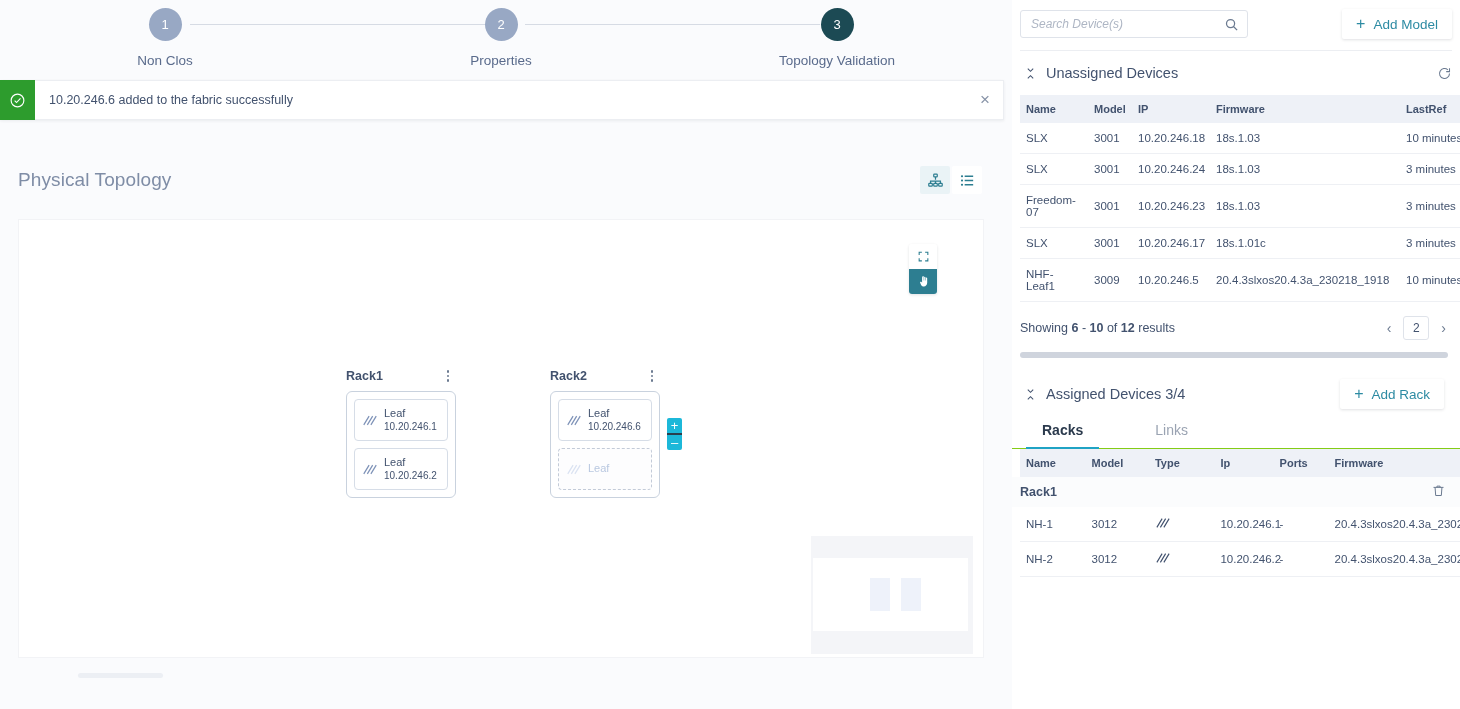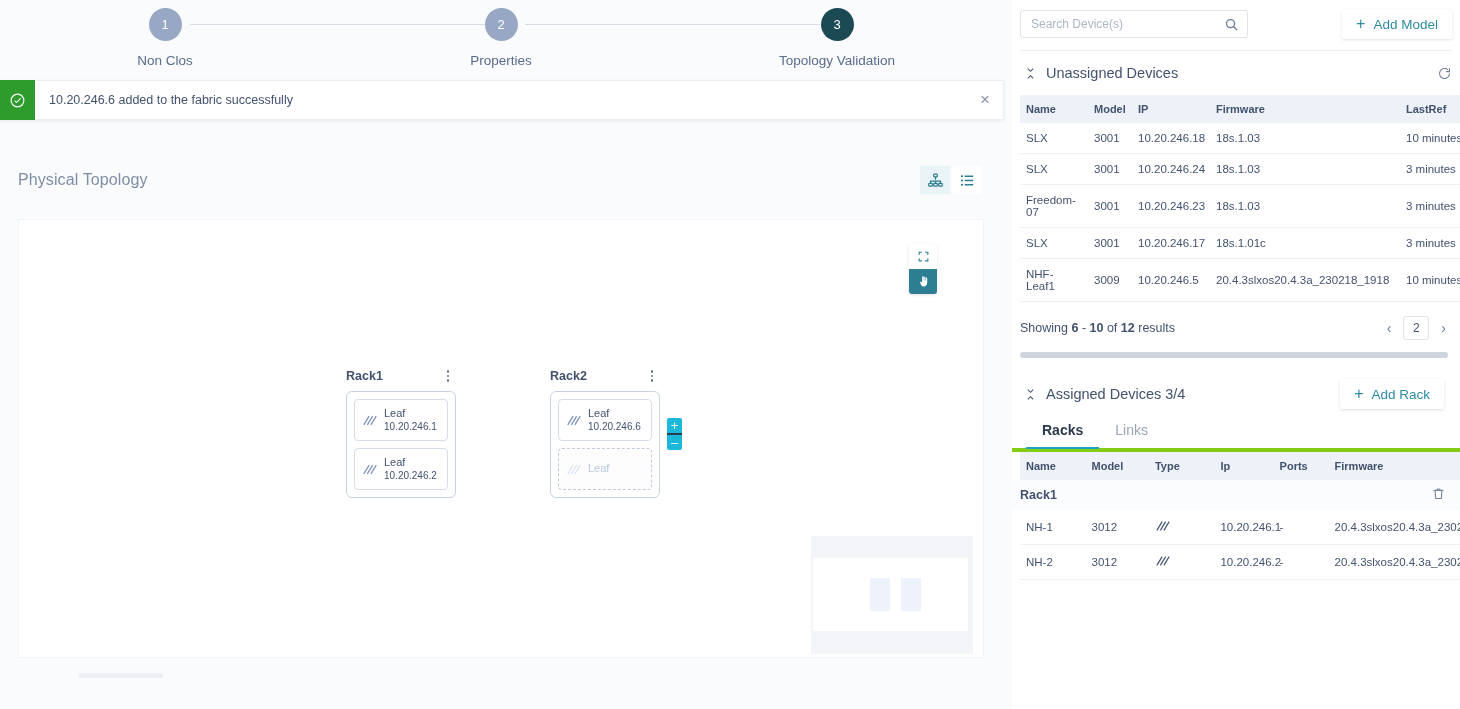--- a/index.html
+++ b/index.html
@@ -55,21 +55,21 @@
   .toast-close {
     width: 36px; height: 40px; display: flex; align-items: center; justify-content: center;
     color: #8894a8; font-size: 17px; cursor: pointer;
   }
 
   
   .topo-header {
     position: absolute; left: 0; top: 150px; width: 1012px; height: 60px;
     display: flex; align-items: center; padding: 0 30px 0 18px;
   }
-  .topo-title { font-size: 16px; color: #7f8da6; font-weight: 400; letter-spacing: .1px; }
+  .topo-title { font-size: 19px; color: #7f8da6; font-weight: 400; letter-spacing: .1px; }
   .view-toggle { margin-left: auto; display: flex; gap: 2px; }
   .view-btn {
     width: 30px; height: 28px; display: flex; align-items: center; justify-content: center;
     background: #ffffff; cursor: pointer; border-radius: 2px;
   }
   .view-btn.active { background: #eaf3f6; }
 
   
   .canvas {
     position: absolute; left: 18px; top: 219px;
@@ -153,20 +153,21 @@
   .r-top { display: flex; align-items: center; padding: 4px 0 0 8px; height: 44px; }
   .search-wrap {
     position: relative; width: 228px; height: 28px;
     border: 1px solid #dfe3ea; border-radius: 3px; background: #fff;
     display: flex; align-items: center;
   }
   .search-wrap input {
     border: none; outline: none; background: transparent;
     font-size: 12px; color: #42526e; padding: 0 26px 0 10px; width: 100%;
     font-family: "Liberation Sans", sans-serif;
+    font-style: italic;
   }
   .search-wrap input::placeholder { color: #aeb6c4; }
   .search-ico { position: absolute; right: 8px; top: 6px; }
   .btn-add {
     margin-left: auto; margin-right: 8px;
     height: 30px; padding: 0 14px;
     background: #ffffff; border: none; border-radius: 2px;
     box-shadow: 0 1px 3px rgba(16,24,40,.13);
     display: flex; align-items: center; gap: 8px;
     color: #2d8ba3; font-size: 13.5px; cursor: pointer;
@@ -202,21 +203,21 @@
   .pager-txt b { color: #42526e; }
   .pager-ctrl { margin-left: auto; display: flex; align-items: center; gap: 10px; }
   .pg-arrow { color: #6b7a90; font-size: 14px; cursor: pointer; padding: 0 2px; }
   .pg-num {
     min-width: 26px; height: 24px; border: 1px solid #dfe3ea; border-radius: 3px;
     display: flex; align-items: center; justify-content: center;
     font-size: 12px; color: #42526e; cursor: pointer;
   }
   .track { height: 6px; background: #cfd4dd; margin: 8px 12px 0 8px; border-radius: 3px; }
 
-  .tabs { display: flex; padding-left: 14px; border-bottom: 4px solid #84cc16; }
+  .tabs { display: flex; padding-left: 14px; border-bottom: 1px solid #84cc16; gap: 40px; }
   .tab {
     padding: 6px 16px 9px 16px; font-size: 14px; color: #9aa3b2; cursor: pointer;
     border-bottom: 2px solid transparent; margin-bottom: -1px;
   }
   .tab.active { color: #2b3a4d; font-weight: bold; border-bottom-color: #1fa3c4; }
 
   .rackrow {
     display: flex; align-items: center; height: 30px;
     padding: 0 14px 0 8px; background: #fbfcfd;
   }

